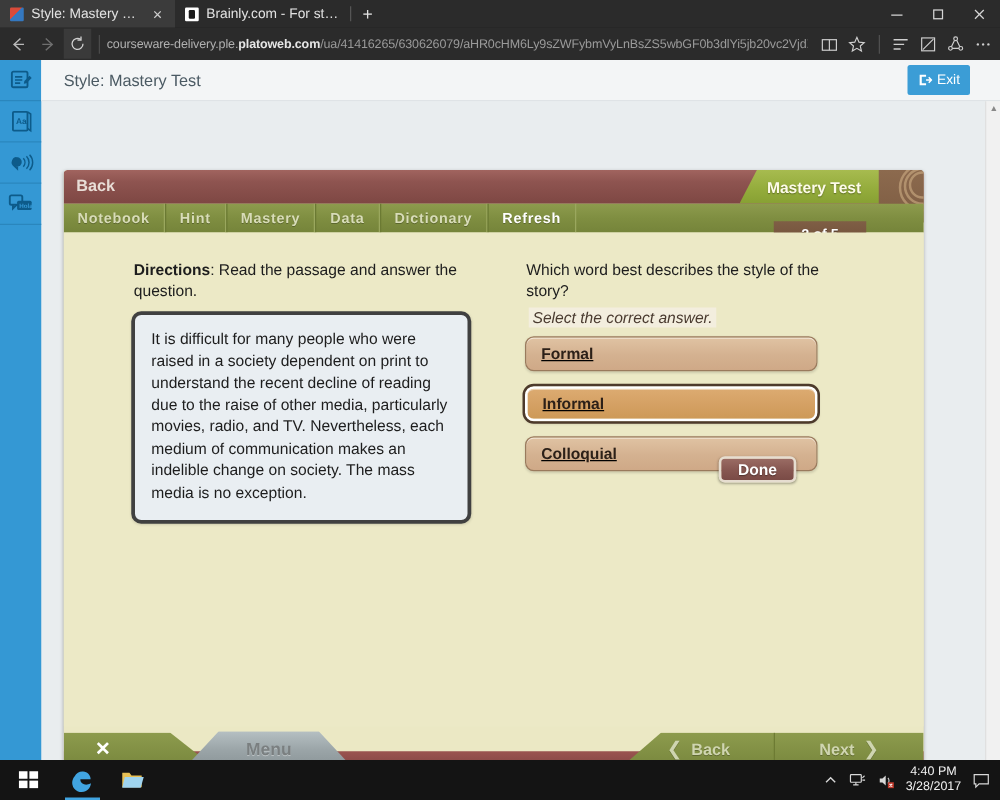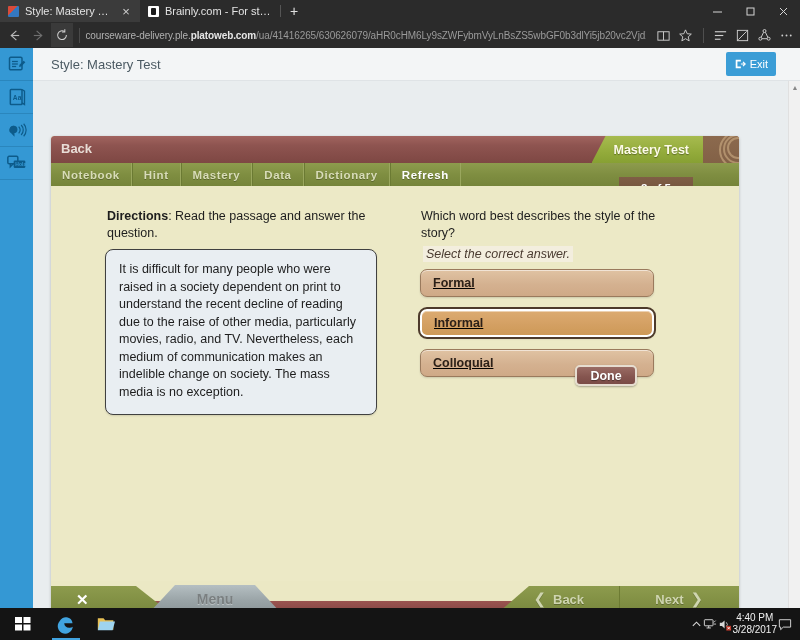--- a/index.html
+++ b/index.html
@@ -203,21 +203,21 @@
   .canvas-inner { position: absolute; inset: 0; }
 
   
   .directions {
     position: absolute; left: 56px; top: 22px; width: 282px;
     font-size: 12.5px; color: #1d1d1d; line-height: 17px;
   }
   .directions b { font-weight: 700; }
   .passage {
     position: absolute; left: 54px; top: 63px; width: 272px; min-height: 150px;
-    background: #e9eef2; border: 1px solid #404040; border-radius: 8px;
+    background: #e9eef2; border: 3px solid #404040; border-radius: 8px;
     padding: 11px 13px 13px 13px;
     font-size: 12.5px; color: #1d1d1d; line-height: 17.5px;
     box-shadow: 0 1px 2px rgba(0,0,0,0.12);
   }
 
   
   .question {
     position: absolute; left: 370px; top: 22px; width: 240px;
     font-size: 12.5px; color: #1d1d1d; line-height: 17px;
   }
@@ -306,21 +306,21 @@
   }
   .tb-app {
     width: 40px; height: 32px; display: flex; align-items: center;
     justify-content: center; position: relative;
   }
   .tb-app.active::after {
     content:""; position:absolute; left:6px; right:6px; bottom:0;
     height:2px; background:#41a4e0;
   }
   .tb-tray {
-    margin-left: auto; display: flex; align-items: center; gap: 1px;
+    margin-left: auto; display: flex; align-items: center; gap: 9px;
     padding-right: 8px; color: #d8d8d8;
   }
   .tb-clock {
     font-size: 10px; color: #f0f0f0; line-height: 12px; text-align: center;
   }
   .tb-ico { display:flex; align-items:center; justify-content:center; color:#d8d8d8; }
 </style>
 </head>
 <body>
 

